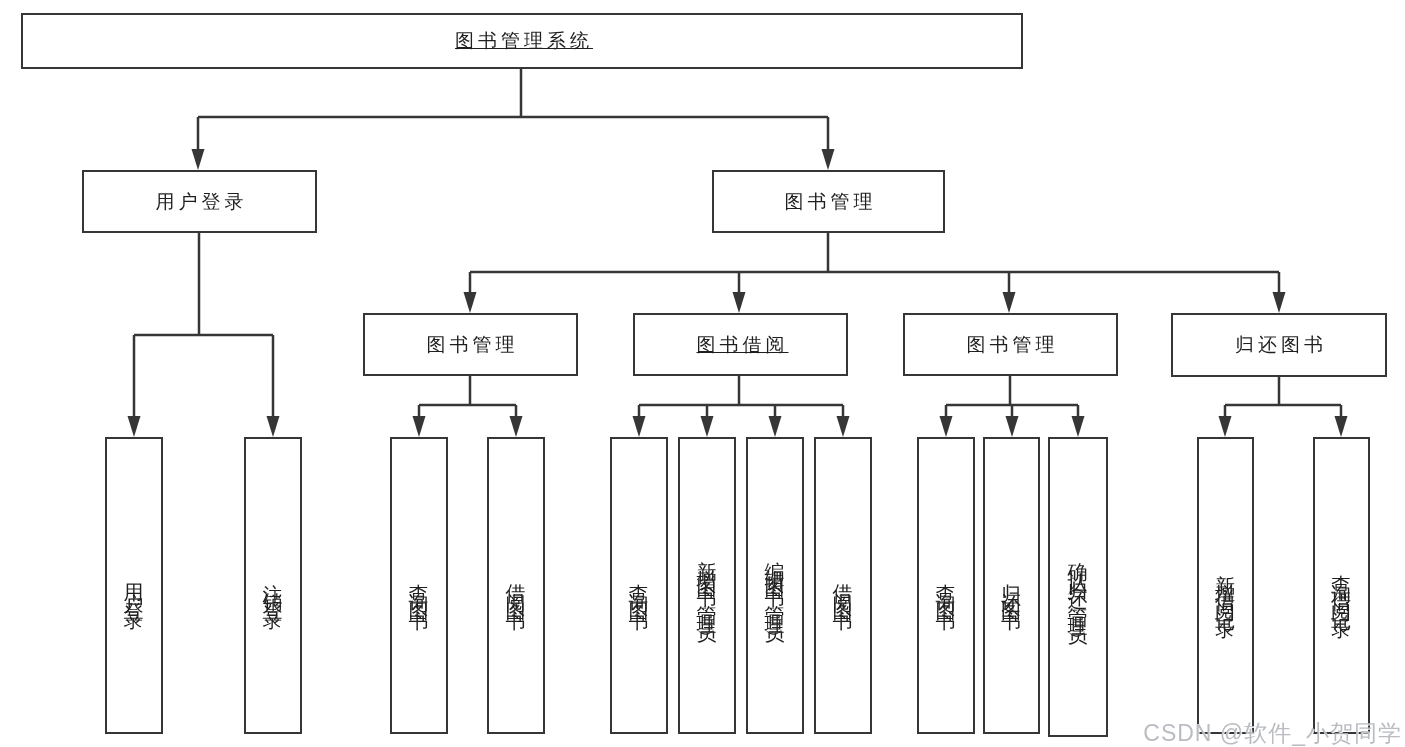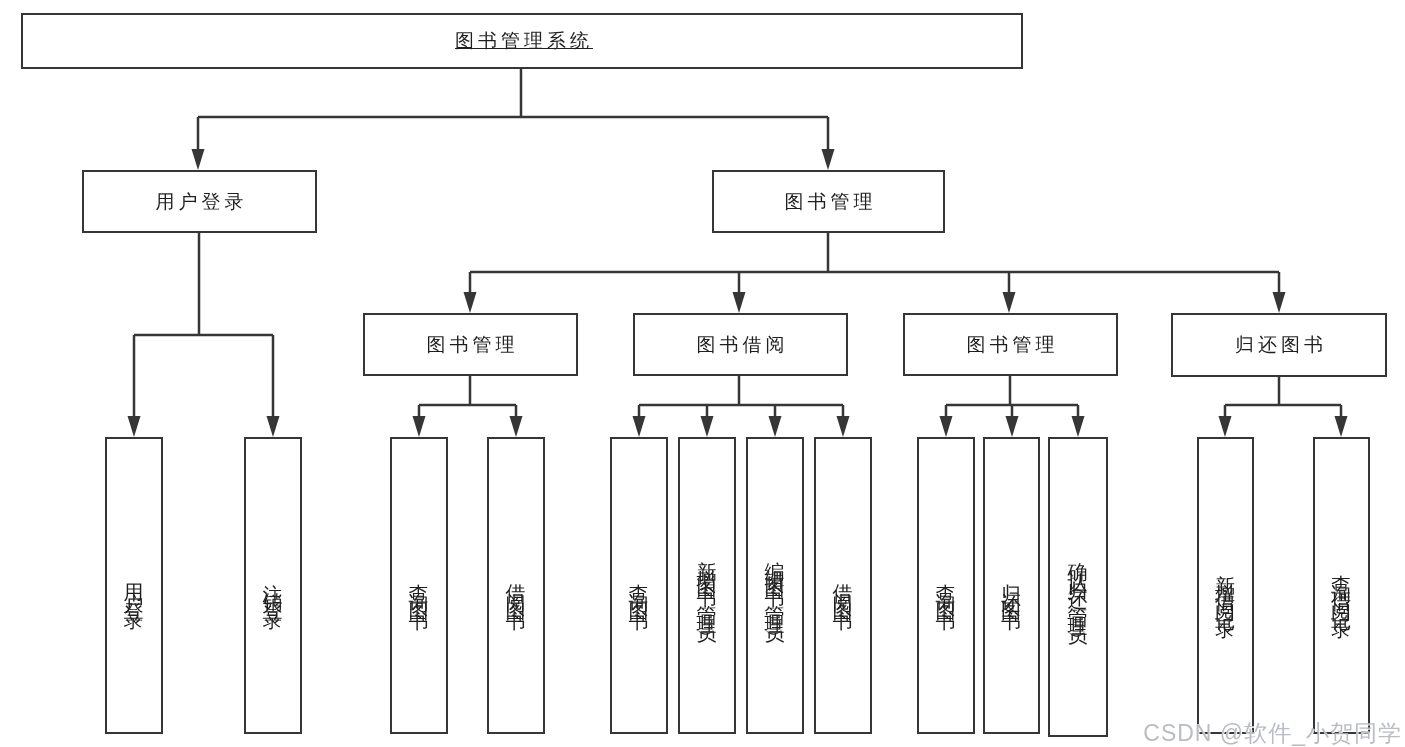--- a/index.html
+++ b/index.html
@@ -92,21 +92,21 @@
       <polygon points="1334.5,416 1347.5,416 1341,437"></polygon>
     </g>
   </svg>
 
   <div class="node h" style="left:21px; top:13px; width:1002px; height:56px;text-decoration:underline;">图书管理系统</div>
 
   <div class="node h" style="left:82px; top:170px; width:235px; height:63px;">用户登录</div>
   <div class="node h" style="left:712px; top:170px; width:233px; height:63px;">图书管理</div>
 
   <div class="node h" style="left:363px; top:313px; width:215px; height:63px;">图书管理</div>
-  <div class="node h" style="left:633px; top:313px; width:215px; height:63px;">图书借阅</div>
+  <div class="node h" style="left:633px; top:313px; width:215px; height:63px;text-decoration:underline;">图书借阅</div>
   <div class="node h" style="left:903px; top:313px; width:215px; height:63px;">图书管理</div>
   <div class="node h" style="left:1171px; top:313px; width:216px; height:64px;">归还图书</div>
 
   <div class="node v" style="left:105px; top:437px; width:58px; height:297px;">用户登录</div>
   <div class="node v" style="left:244px; top:437px; width:58px; height:297px;">注销登录</div>
 
   <div class="node v" style="left:390px; top:437px; width:58px; height:297px;">查询图书</div>
   <div class="node v" style="left:487px; top:437px; width:58px; height:297px;">借阅图书</div>
 
   <div class="node v" style="left:610px; top:437px; width:58px; height:297px;">查询图书</div>

